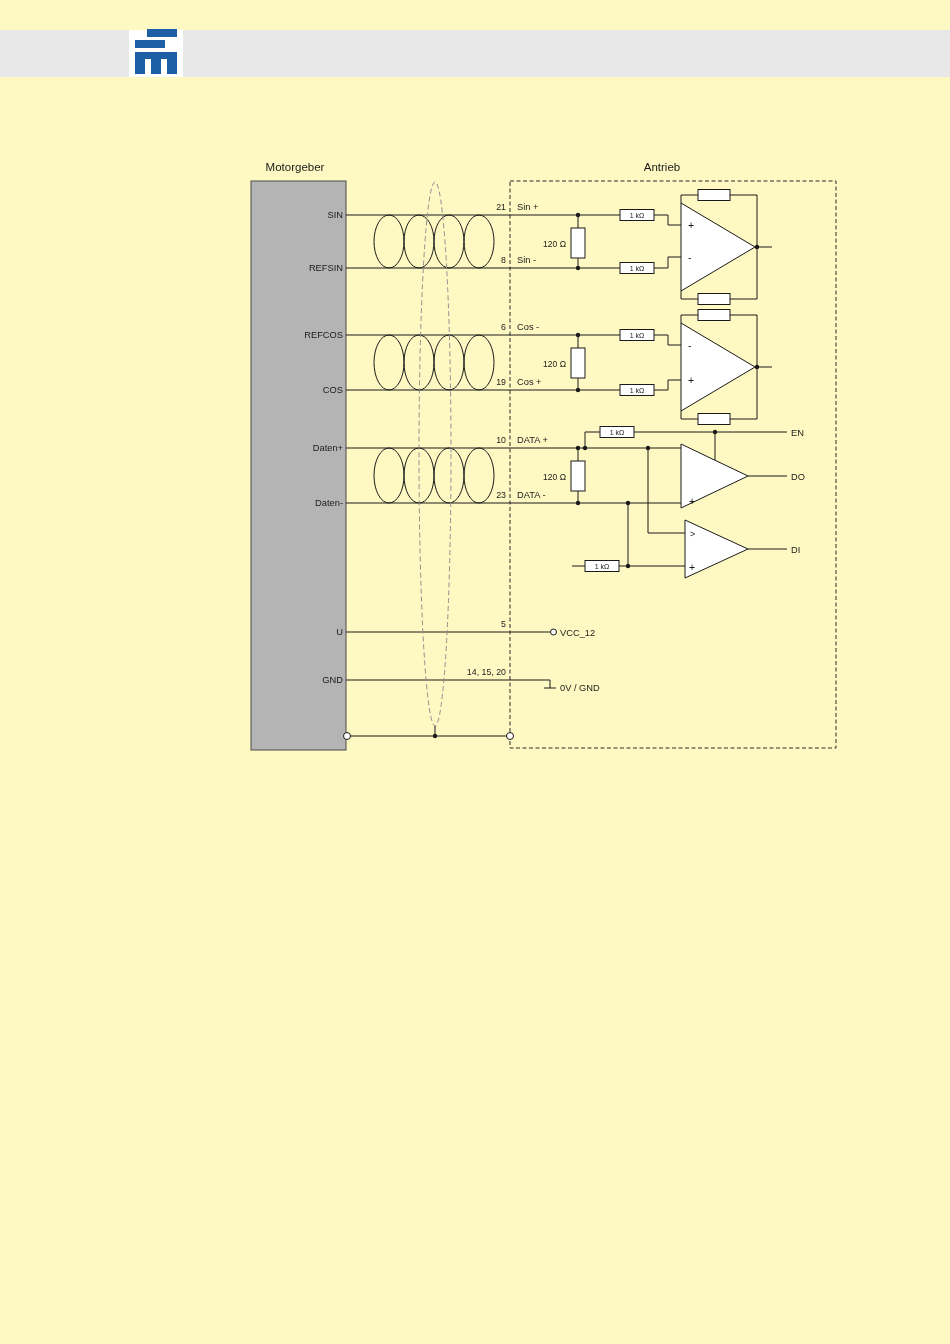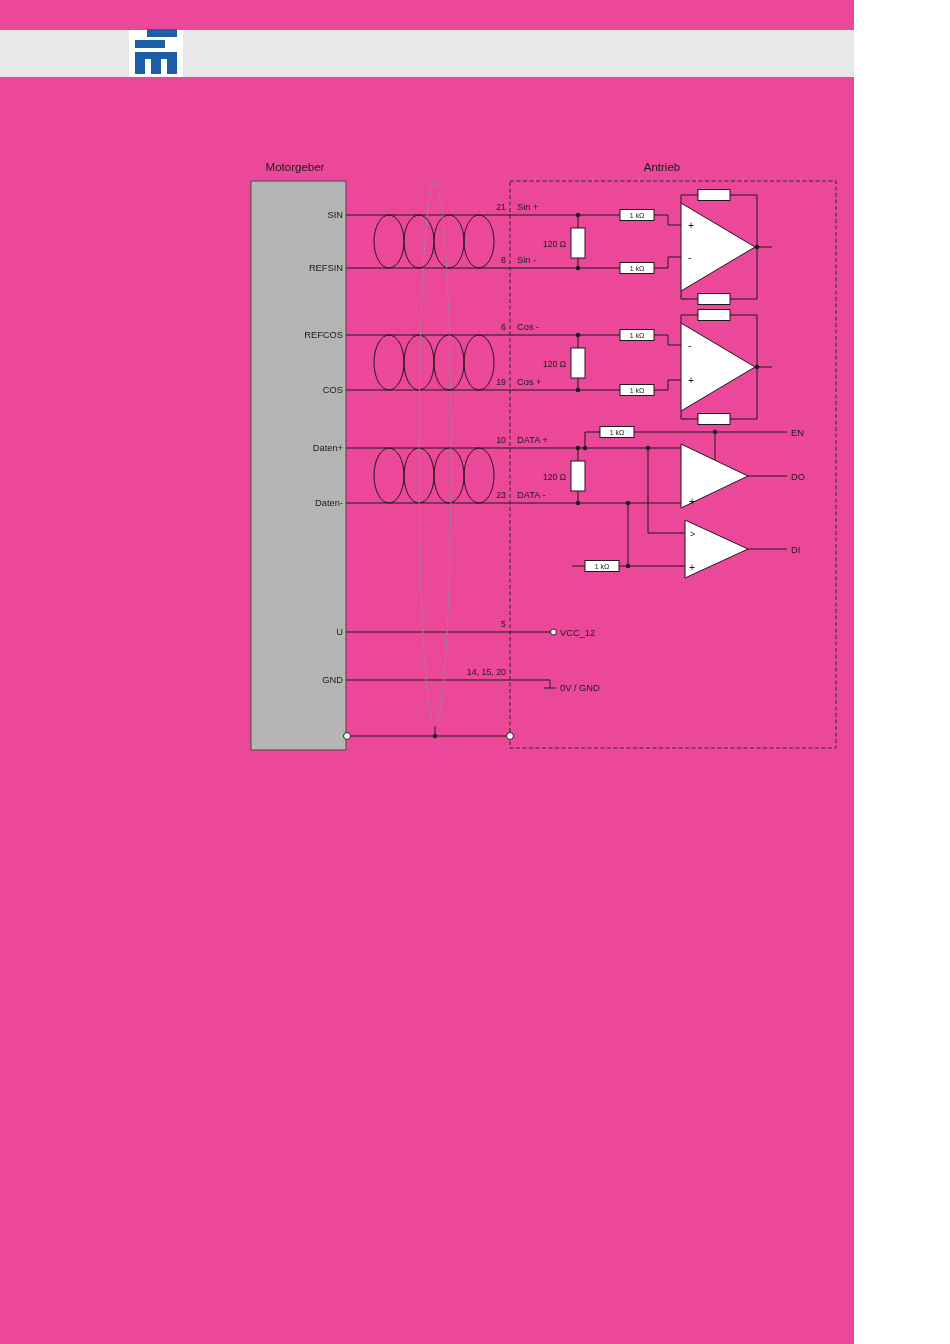--- a/index.html
+++ b/index.html
@@ -1,17 +1,17 @@
 <!DOCTYPE html>
 <html><head>
 <meta charset="utf-8">
 <style>
   html,body{margin:0;padding:0;background:#fff;}
   body{width:950px;height:1344px;font-family:"Liberation Sans","DejaVu Sans",sans-serif;}
-  .page{position:relative;width:854px;height:1344px;background:#ec4899;overflow:hidden;}
+  .page{position:relative;width:950px;height:1344px;background:#fef9c3;overflow:hidden;}
   .header-bar{position:absolute;left:0;top:30px;width:950px;height:47px;background:#e8e8e8;}
   .logo-gap{position:absolute;left:129px;top:30px;width:54px;height:47px;background:#ffffff;}
   .logo{position:absolute;left:135px;top:29px;width:42px;height:46px;}
   svg.diagram{position:absolute;left:0;top:0;}
   svg text{fill:#1a1a1a;stroke:none;}
   .t-ttl{font-size:11.5px;}
   .t-lbl{font-size:9.3px;}
   .t-pin{font-size:8.8px;}
   .t-res{font-size:8.5px;}
   .t-tiny{font-size:7px;}

